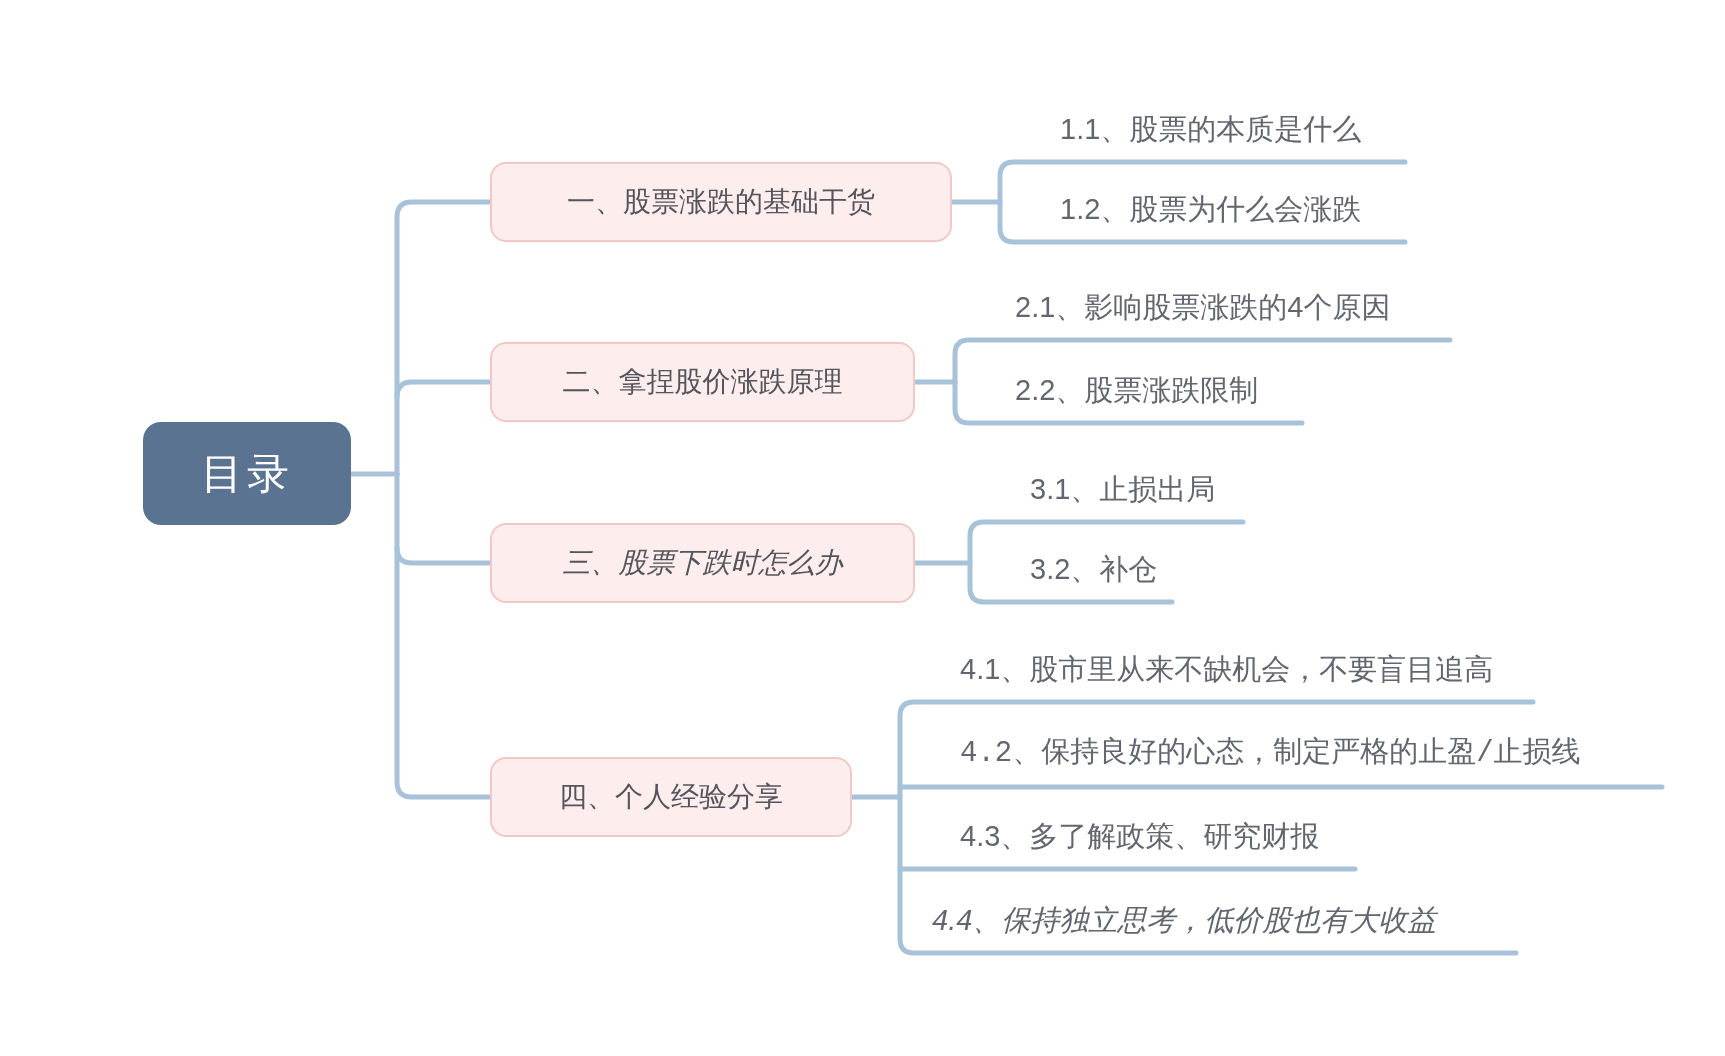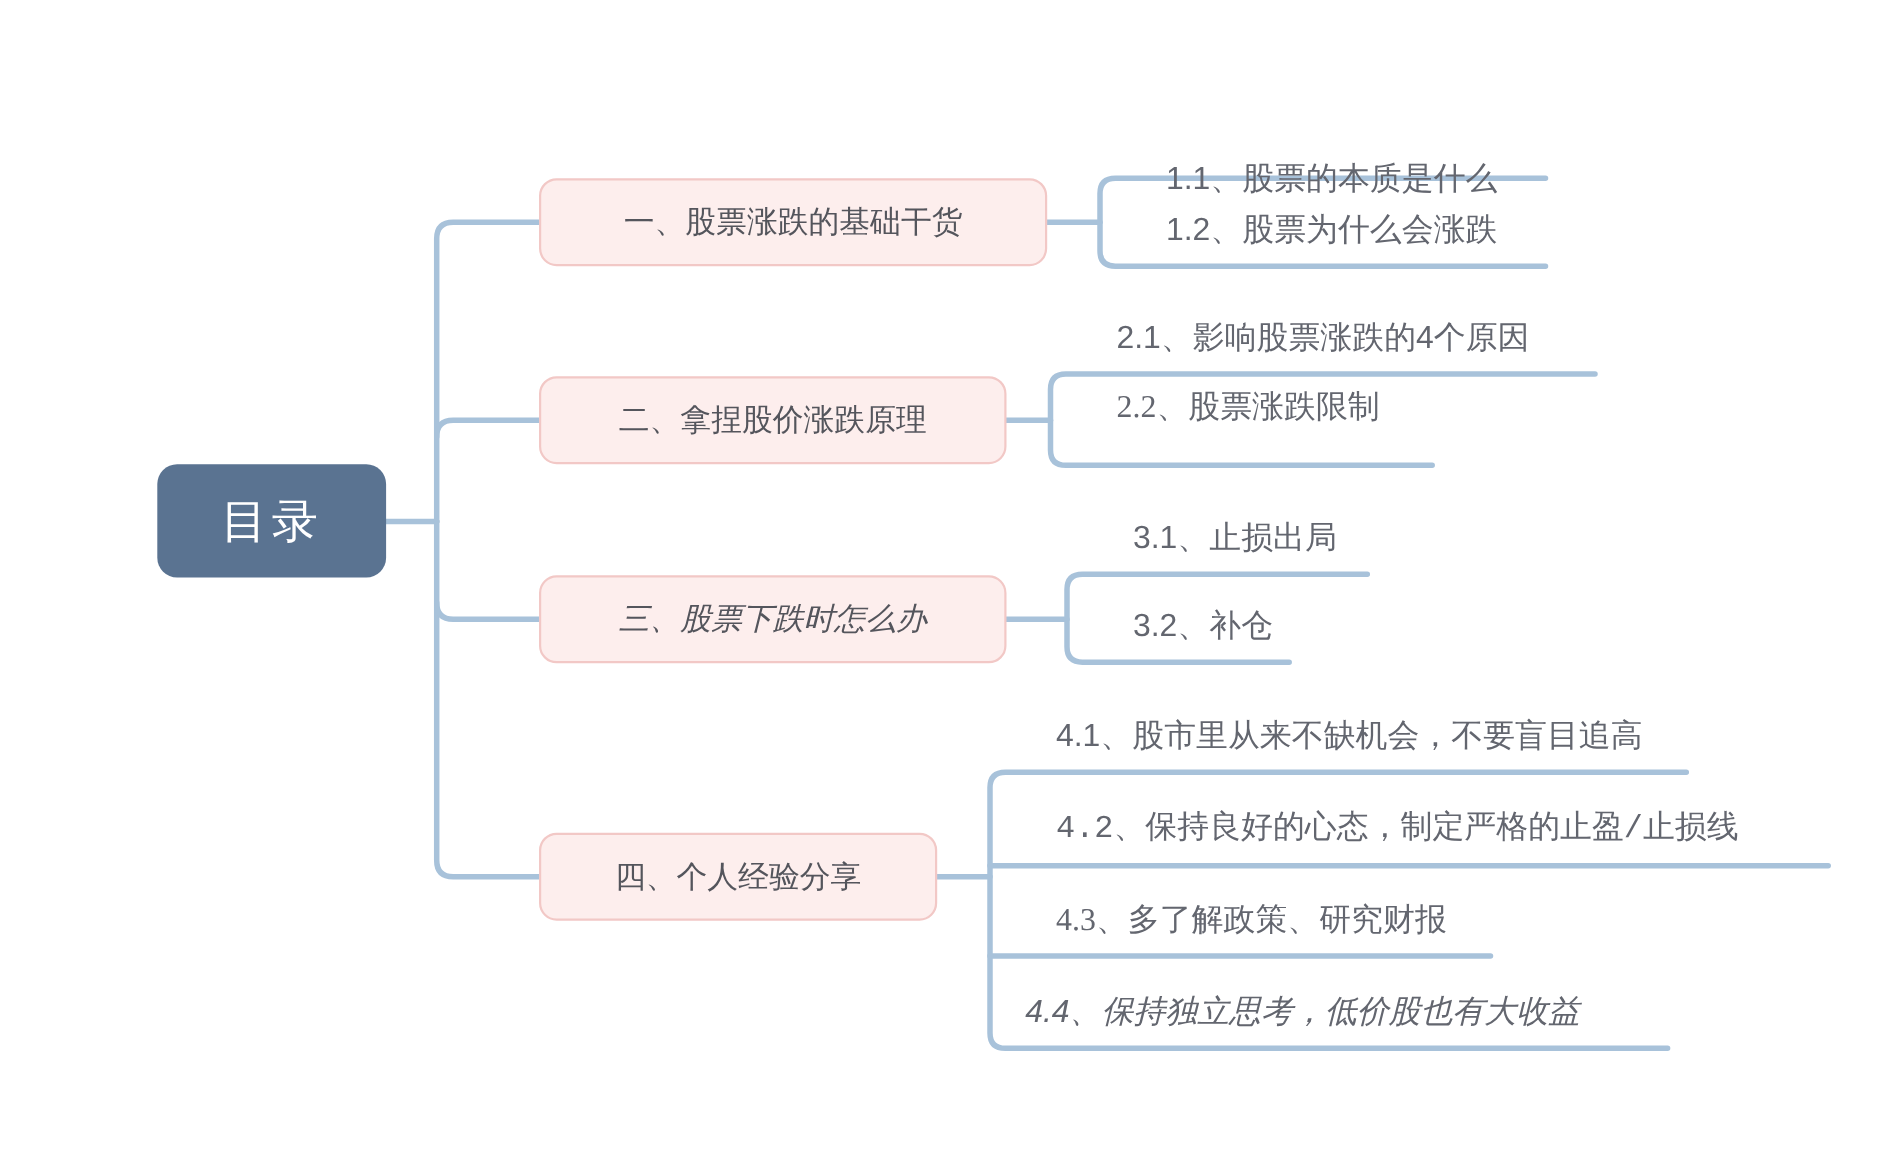--- a/index.html
+++ b/index.html
@@ -35,29 +35,29 @@
   .b1{left:490px;top:162px;width:462px;}
   .b2{left:490px;top:342px;width:425px;}
   .b3{left:490px;top:523px;width:425px;font-style:italic;}
   .b4{left:490px;top:757px;width:362px;}
   .sub-topic{
     position:absolute;height:36px;line-height:36px;
     color:var(--subtopic-text,#63666f);
     font-size:29px;white-space:nowrap;
     cursor:default;
   }
-  .s11{left:1060px;top:111px;margin-top:34px;}
+  .s11{left:1060px;top:111px;}
   .s12{left:1060px;top:191px;text-align:right;}
   .s21{left:1015px;top:289px;}
-  .s22{left:1015px;top:352px;font-family:Liberation Serif, serif;}
+  .s22{left:1015px;top:372px;}
   .s31{left:1030px;top:471px;}
   .s32{left:1030px;top:551px;}
   .s41{left:960px;top:651px;}
   .s42{left:960px;top:736px;font-family:Liberation Mono, monospace;}
-  .s43{left:960px;top:818px;font-family:Liberation Serif, serif;}
+  .s43{left:960px;top:818px;}
   .s44{left:932px;top:902px;font-style:italic;}
 </style>
 </head>
 <body>
 
 <div id="canvas">
 
   <svg id="wires" width="1725" height="1056" viewBox="0 0 1725 1056">
 
     <path d="M 308 474 L 397 474"></path>

